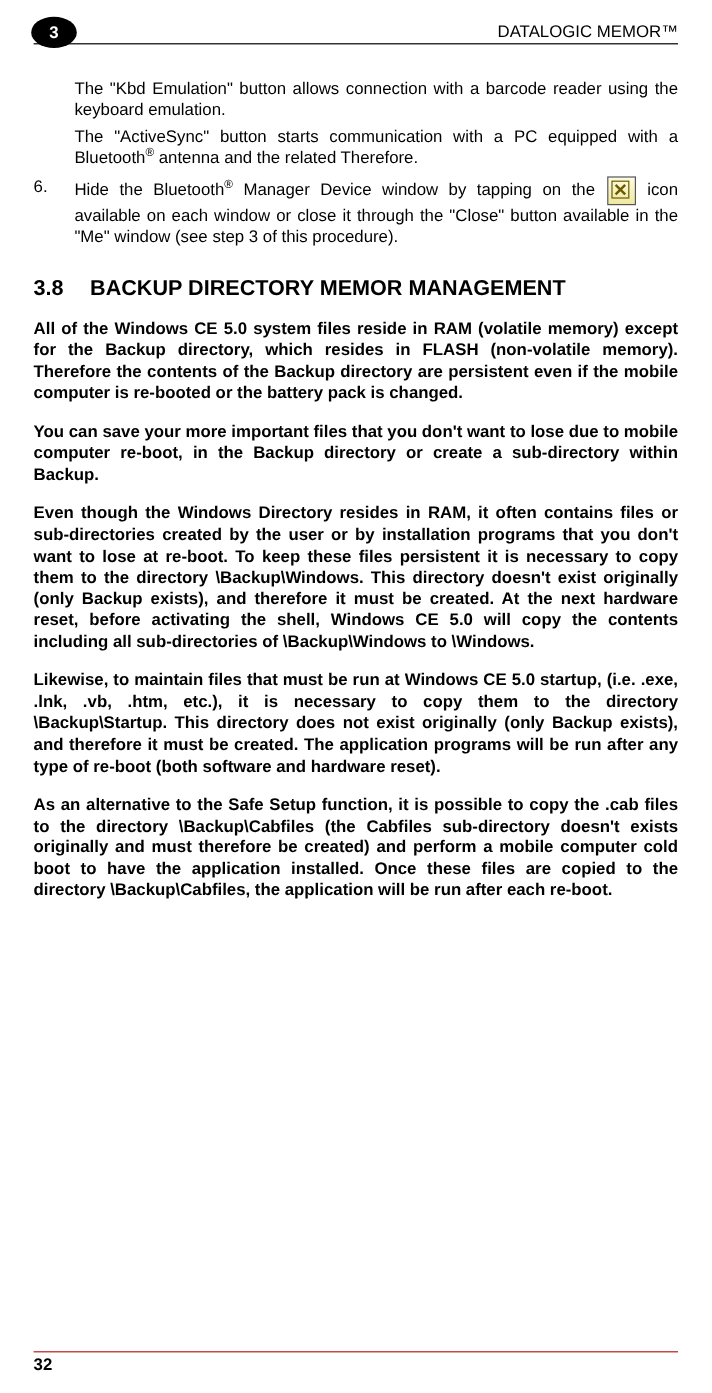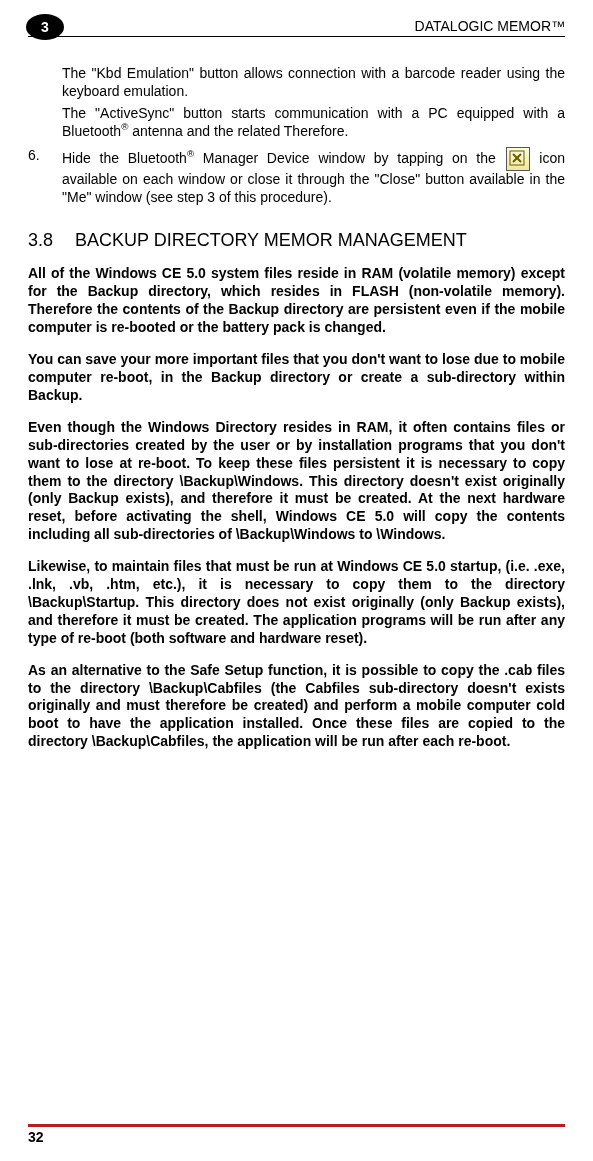--- a/index.html
+++ b/index.html
@@ -77,37 +77,37 @@
     width: 22px;
     height: 22px;
     border: 1px solid #555;
     background: linear-gradient(#fdfce0, #efe8a0);
     position: relative;
     margin: 0 1px;
   }
   .icon-inline svg { position: absolute; top: 2px; left: 2px; }
   h2.section {
     font-size: 18px;
-    font-weight: normal;
+    font-weight: bold;
     margin: 24px 0 12px 0;
     display: flex;
     gap: 22px;
   }
   .para {
     text-align: justify;
     line-height: 1.28;
     margin-bottom: 14px;
     font-weight: bold;
   }
   .footer {
     position: absolute;
     bottom: 16px;
     left: 28px;
     right: 28px;
-    border-top: 3px solid #b91c1c;
+    border-top: 1px solid #b91c1c;
     padding-top: 2px;
     font-weight: bold;
     font-size: 14px;
   }
 </style>
 </head>
 <body>
 
 <div class="page">
 

